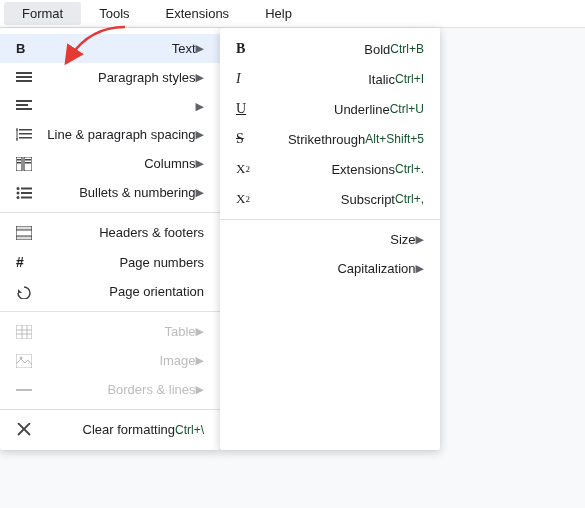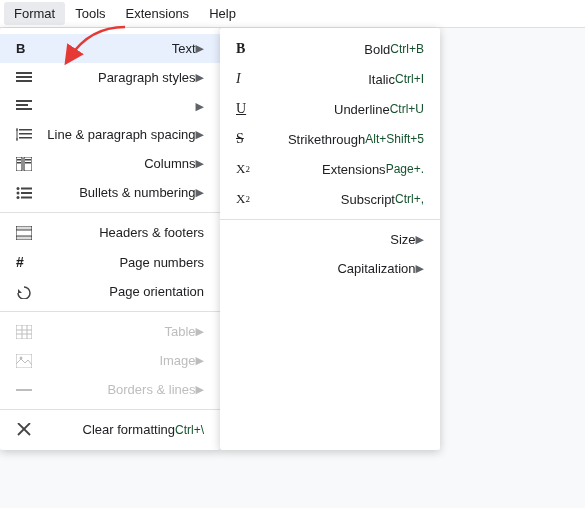--- a/index.html
+++ b/index.html
@@ -18,21 +18,21 @@
       display: flex;
       align-items: center;
       background: #fff;
       border-bottom: 1px solid #e0e0e0;
       padding: 0 4px;
       height: 28px;
       position: relative;
       z-index: 100;
     }
     .menubar-item {
-      padding: 4px 10px;
+      padding: 4px 18px;
       cursor: pointer;
       border-radius: 3px;
       font-size: 13px;
       color: #202124;
       user-select: none;
     }
     .menubar-item:hover, .menubar-item.active {
       background: #e8eaed;
     }
     .menubar-item.active {
@@ -348,21 +348,21 @@
 
     <div class="menu-item">
       <span class="item-icon" style="text-decoration:line-through;font-family:serif;font-size:14px;">S</span>
       <span class="item-label">Strikethrough</span>
       <span class="item-shortcut">Alt+Shift+5</span>
     </div>
 
     <div class="menu-item">
       <span class="item-icon" style="font-family:serif;font-size:13px;">X<sup style="font-size:9px;">2</sup></span>
       <span class="item-label">Extensions</span>
-      <span class="item-shortcut">Page+.</span>
+      <span class="item-shortcut">Ctrl+.</span>
     </div>
 
     <div class="menu-item">
       <span class="item-icon" style="font-family:serif;font-size:13px;">X<sub style="font-size:9px;">2</sub></span>
       <span class="item-label">Subscript</span>
       <span class="item-shortcut">Ctrl+,</span>
     </div>
 
     <hr class="menu-separator">
 

